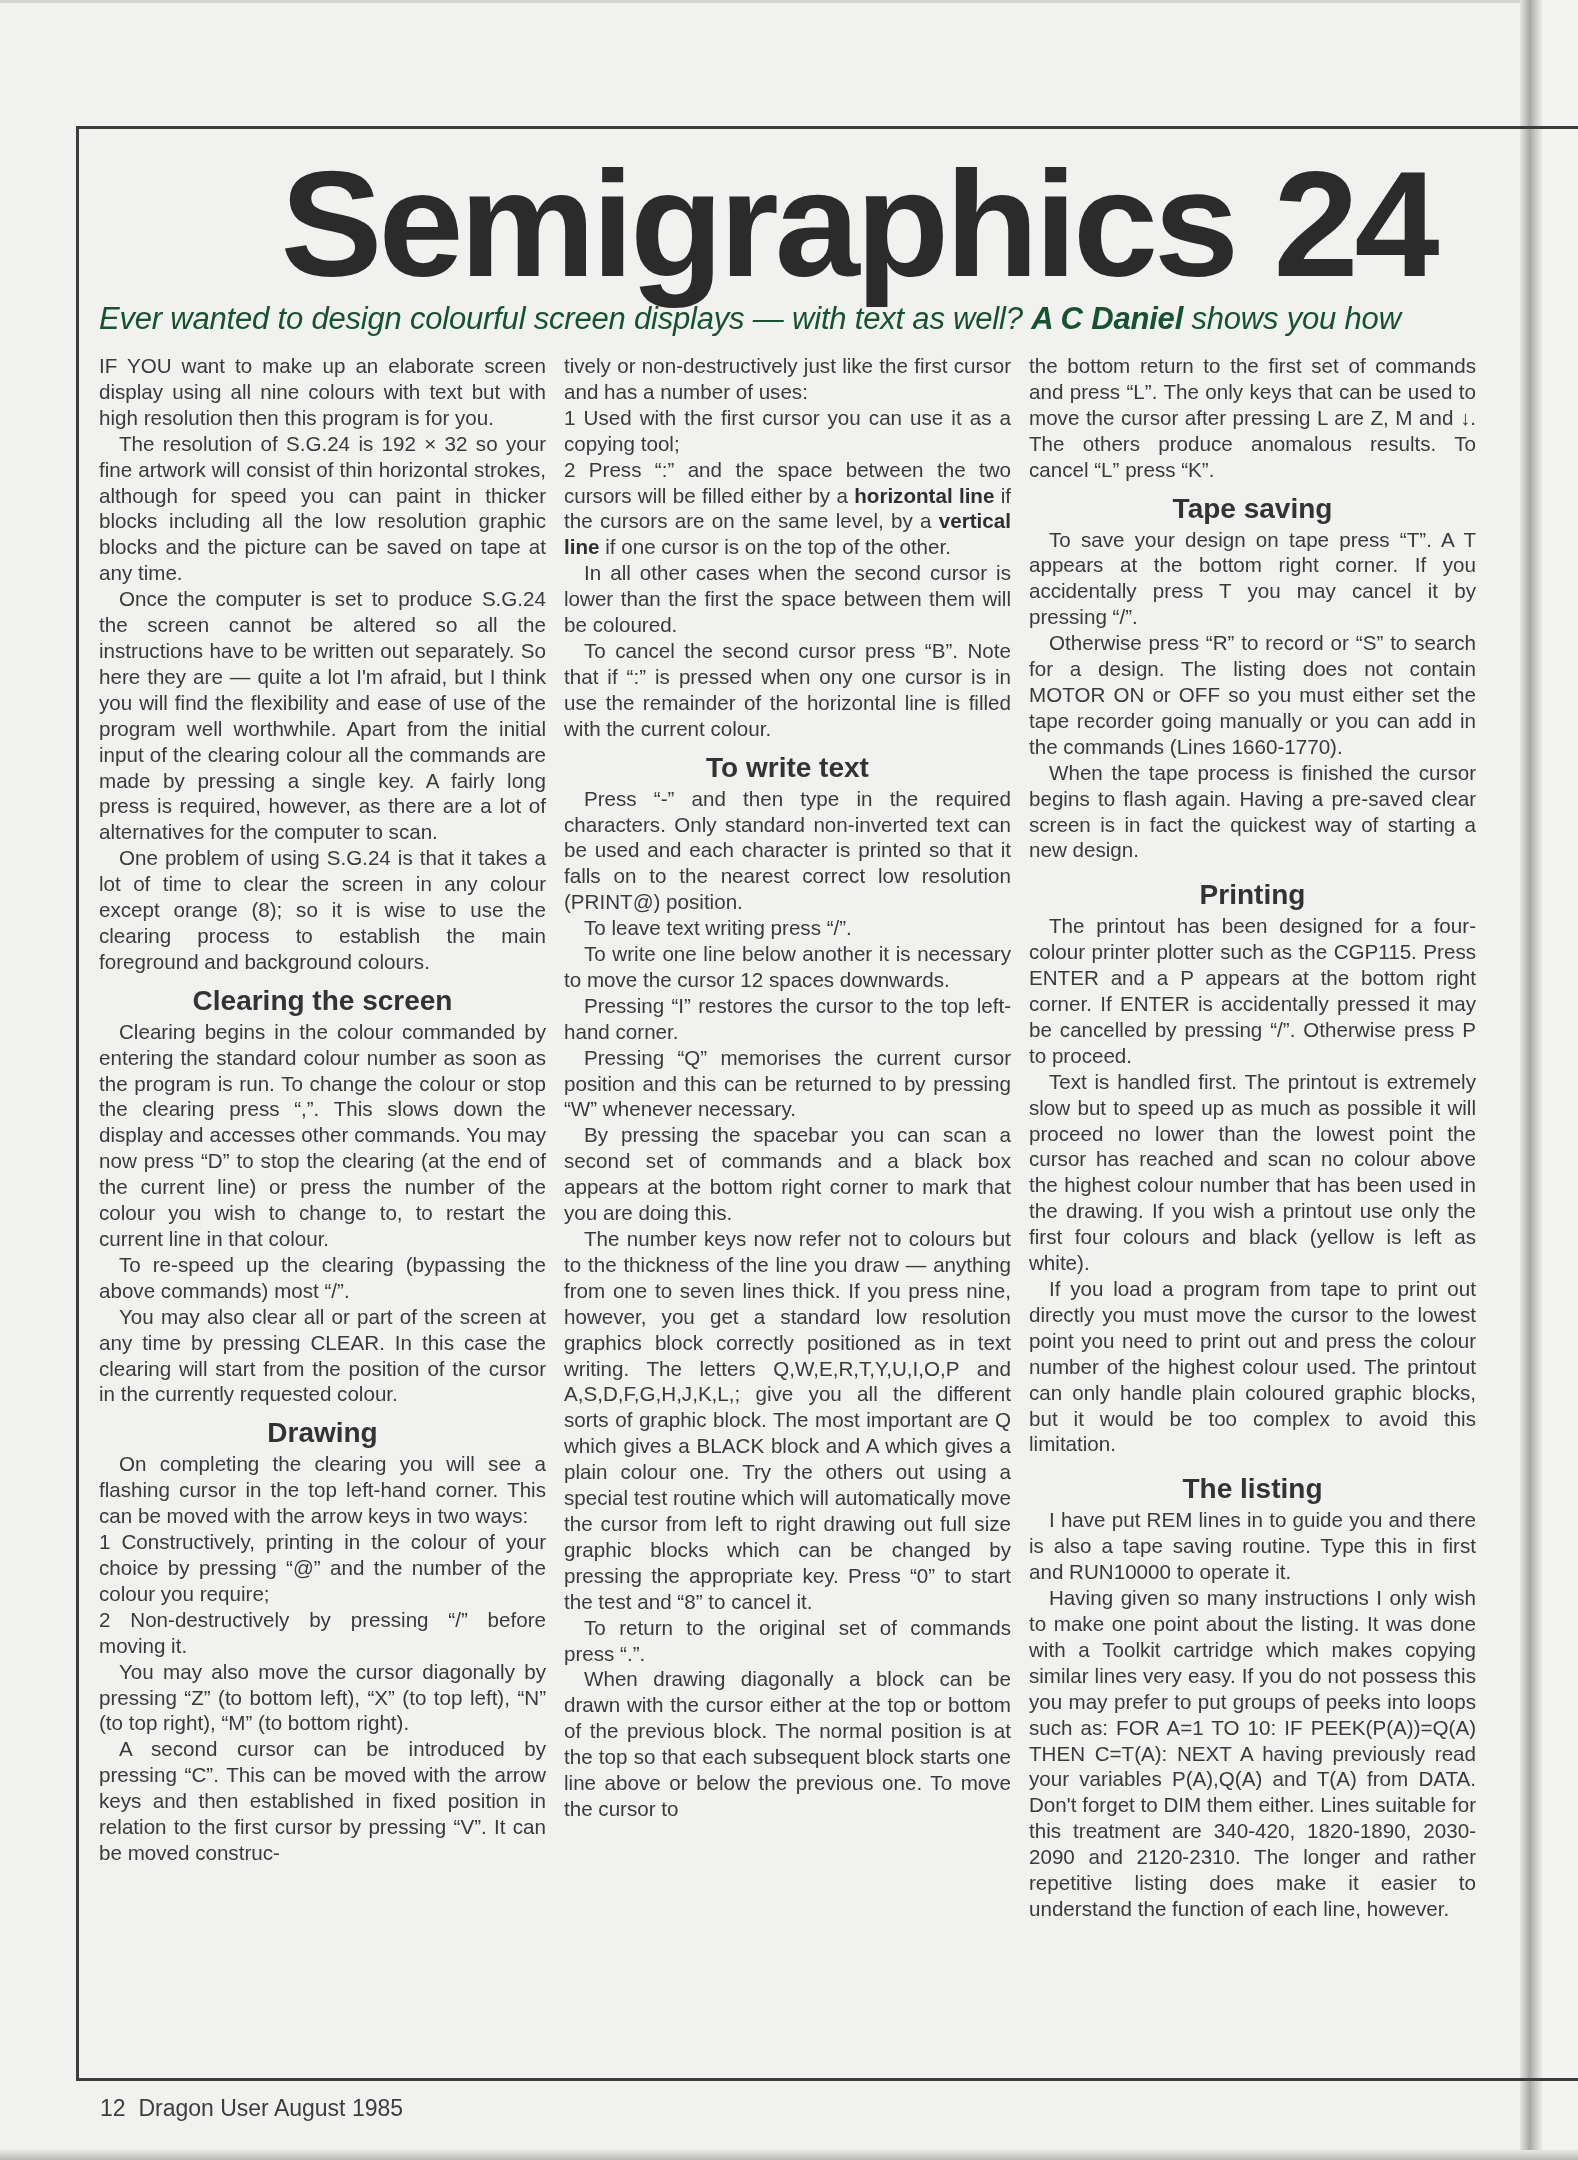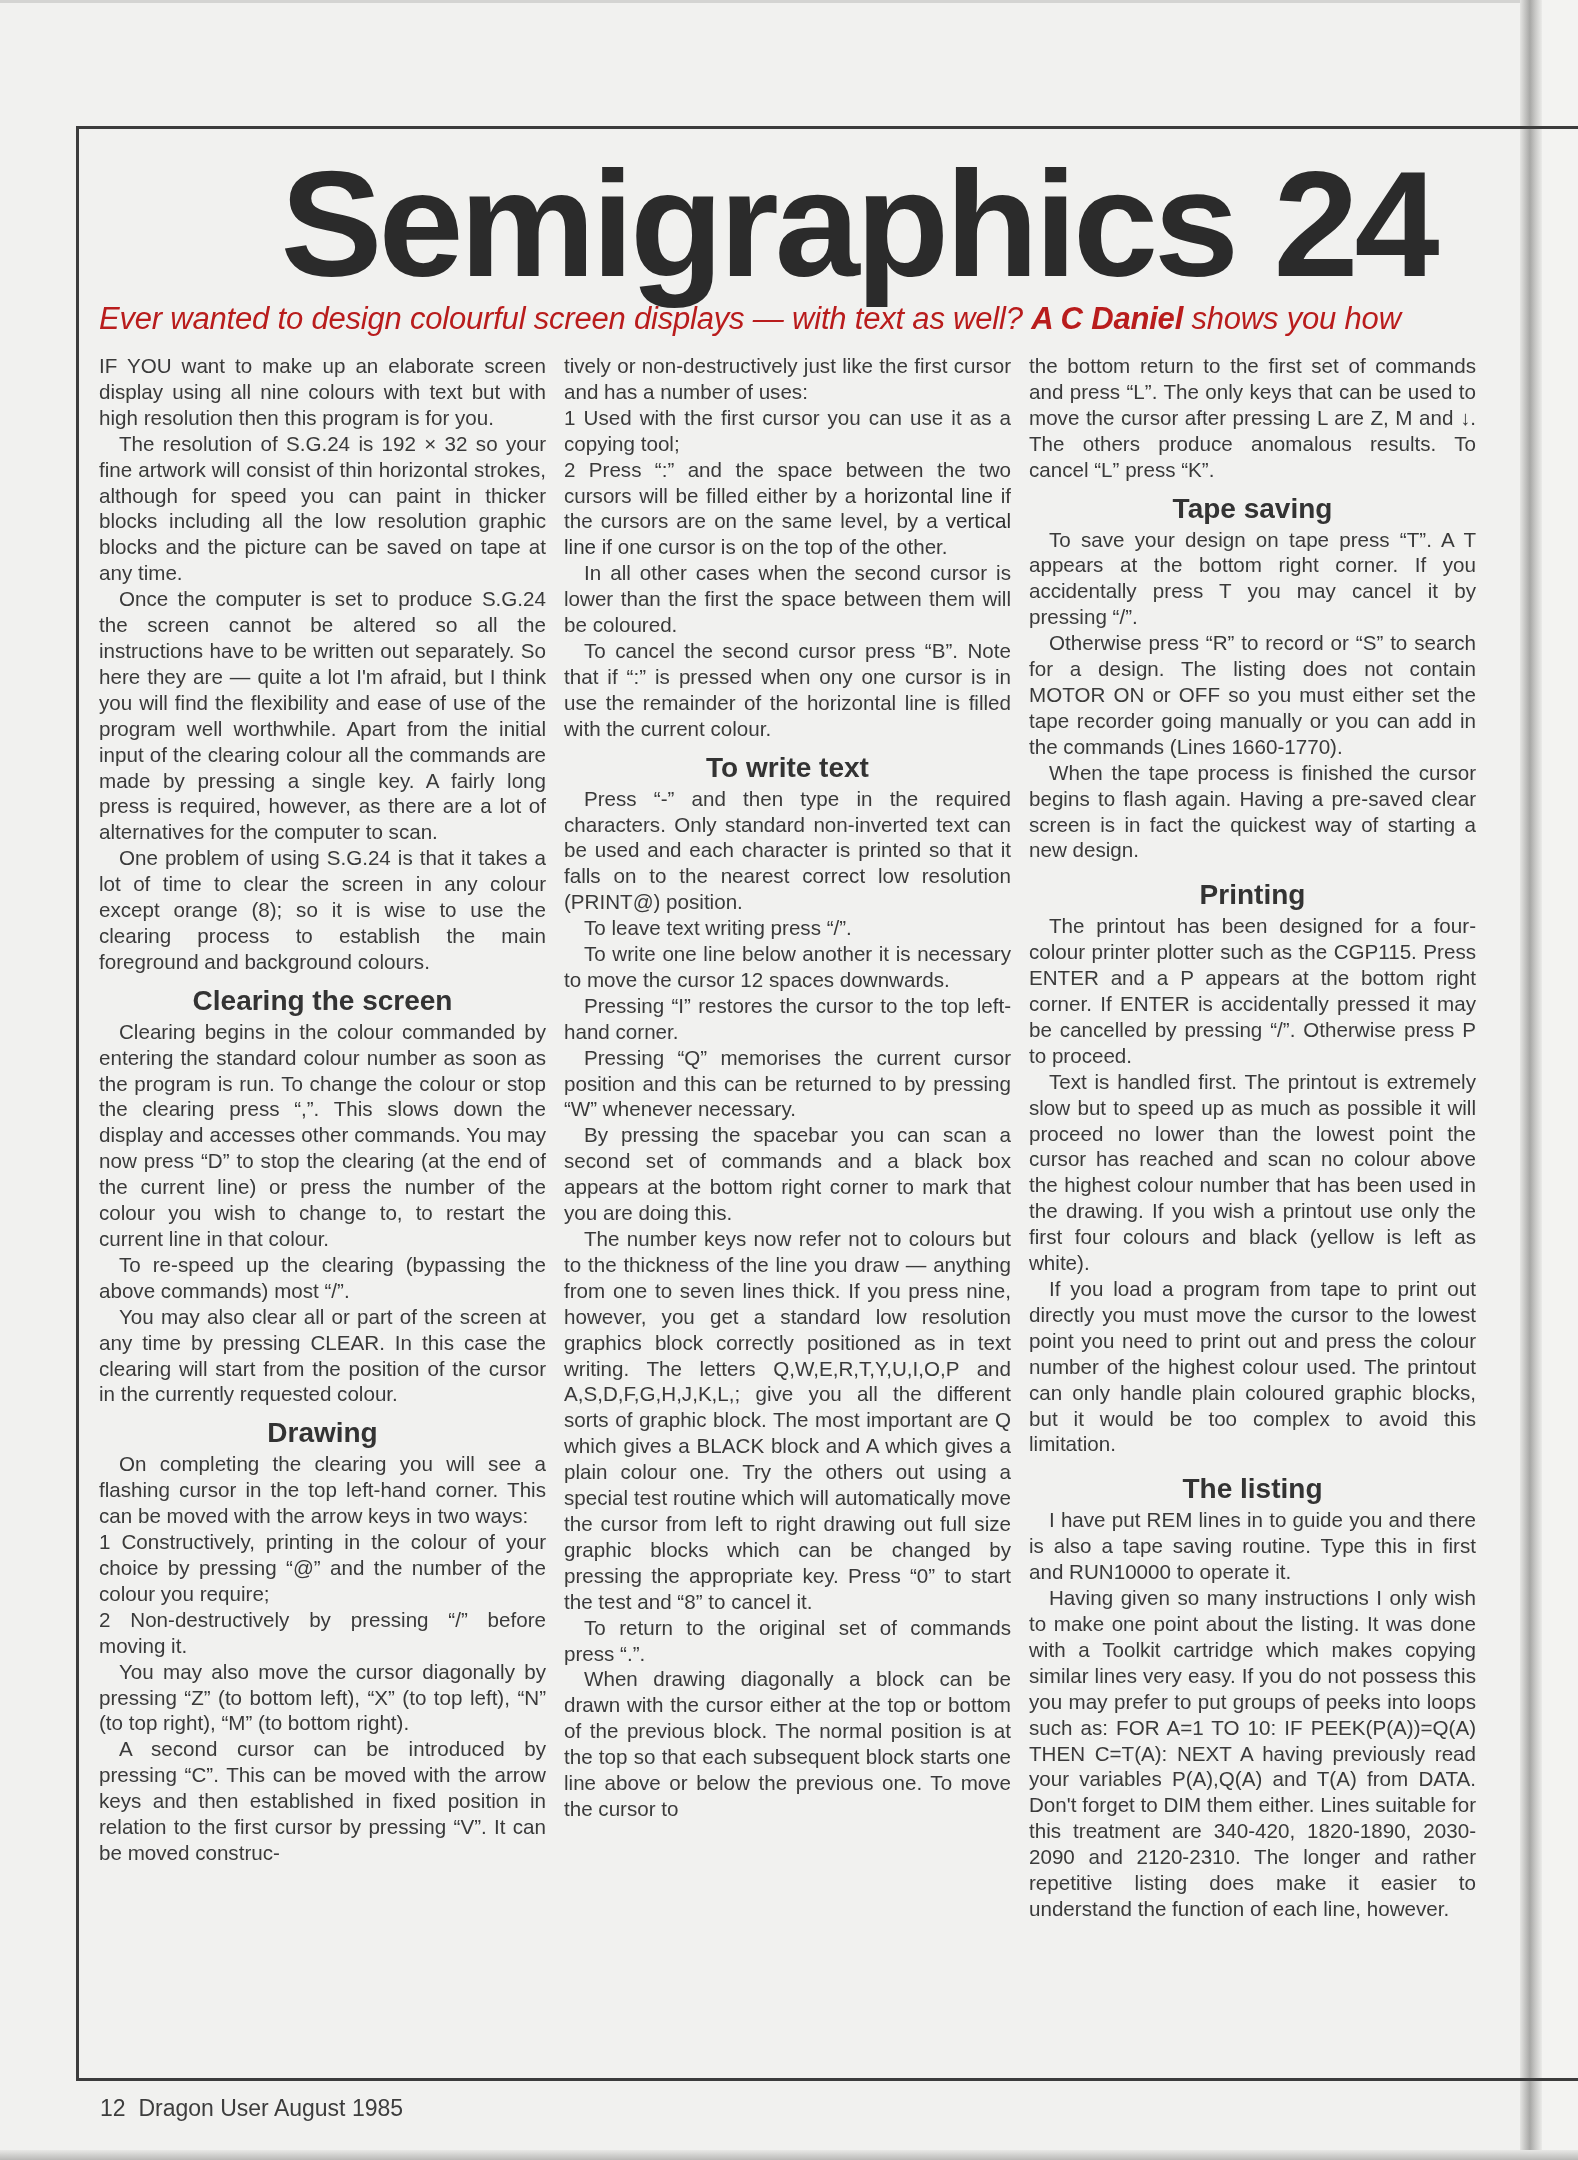--- a/index.html
+++ b/index.html
@@ -37,21 +37,21 @@
     font-weight: 900;
     font-size: 150px;
     letter-spacing: -4px;
     line-height: 170px;
     color: #2b2b2b;
     transform: scaleX(1.02);
   }
   .subtitle {
     position: absolute; left: 20px; top: 172px; width: 1380px;
     font-size: 31px; font-style: italic;
-    color: #b91c1c;
+    color: #14532d;
     letter-spacing: -0.2px;
     white-space: nowrap;
   }
   .subtitle b { font-weight: 700; }
   .columns {
     position: absolute; left: 20px; top: 224px; width: 1378px;
     display: flex; gap: 18px;
   }
   .col {
     width: 447px;
@@ -62,21 +62,21 @@
   }
   .col p { margin: 0; text-indent: 20px; }
   .col p.noindent { text-indent: 0; }
   .col h2 {
     margin: 10px 0 2px 0;
     font-size: 28px; line-height: 32px;
     font-weight: 700; color: #333;
     text-align: center;
   }
   .col h2.spaced { margin-top: 16px; }
-  .col .strong { font-weight: 400; color: #2f2f2f; }
+  .col .strong { font-weight: 700; color: #2f2f2f; }
   .footer {
     position: absolute; left: 100px; top: 2095px;
     font-size: 23px; color: #3d3d3d;
   }
 </style>
 </head>
 <body>
 
 <div class="top-edge"></div>
 <div class="page-edge-shadow"></div>

